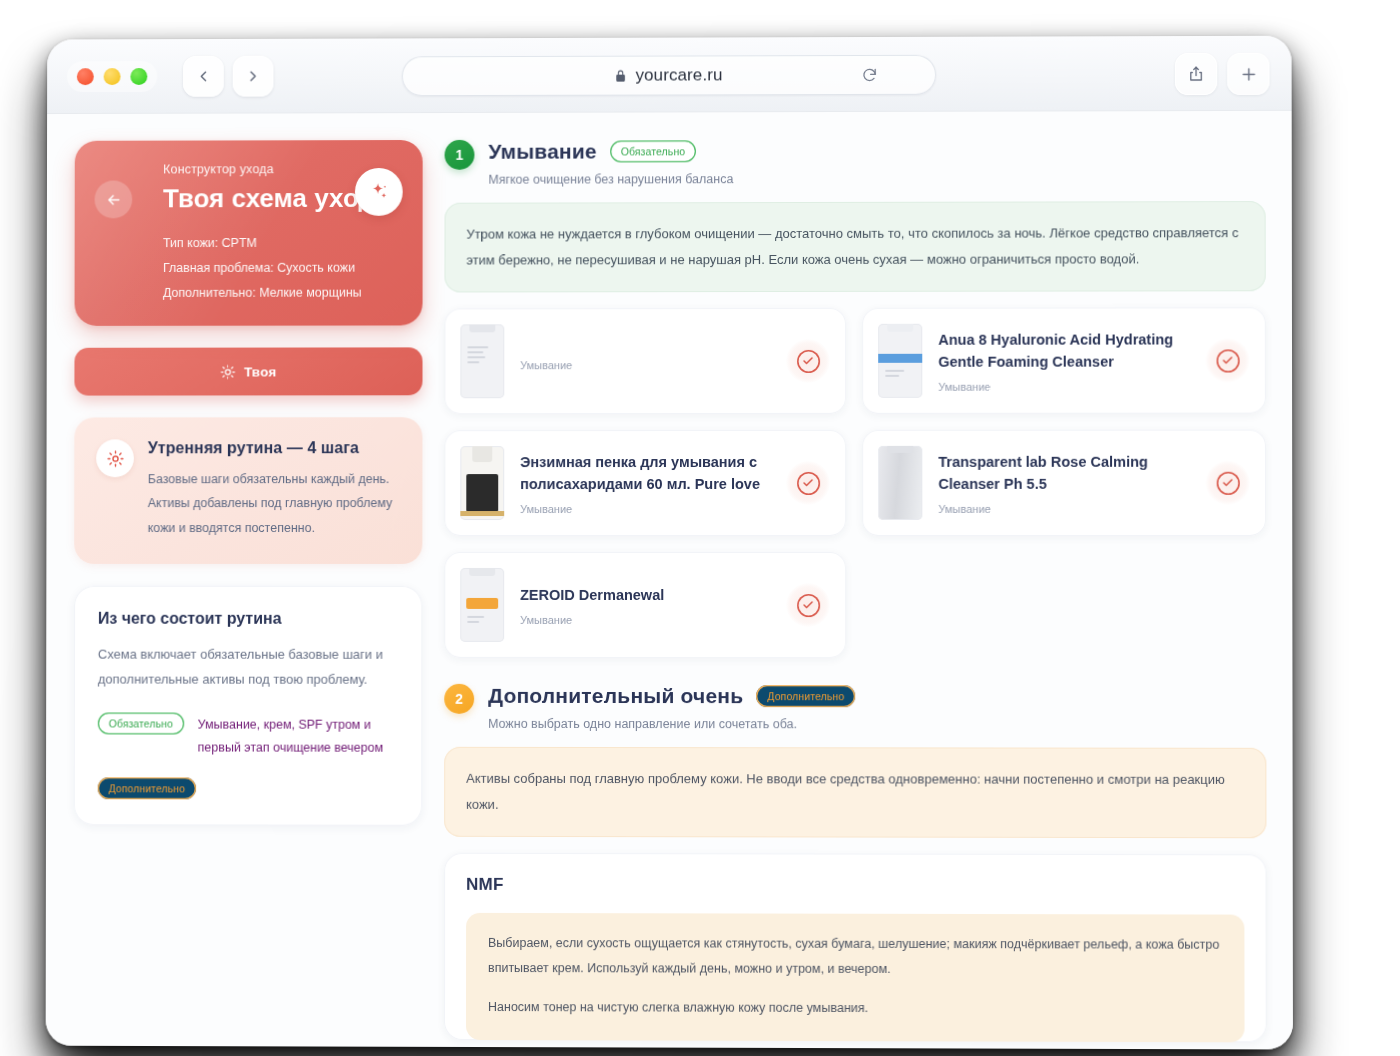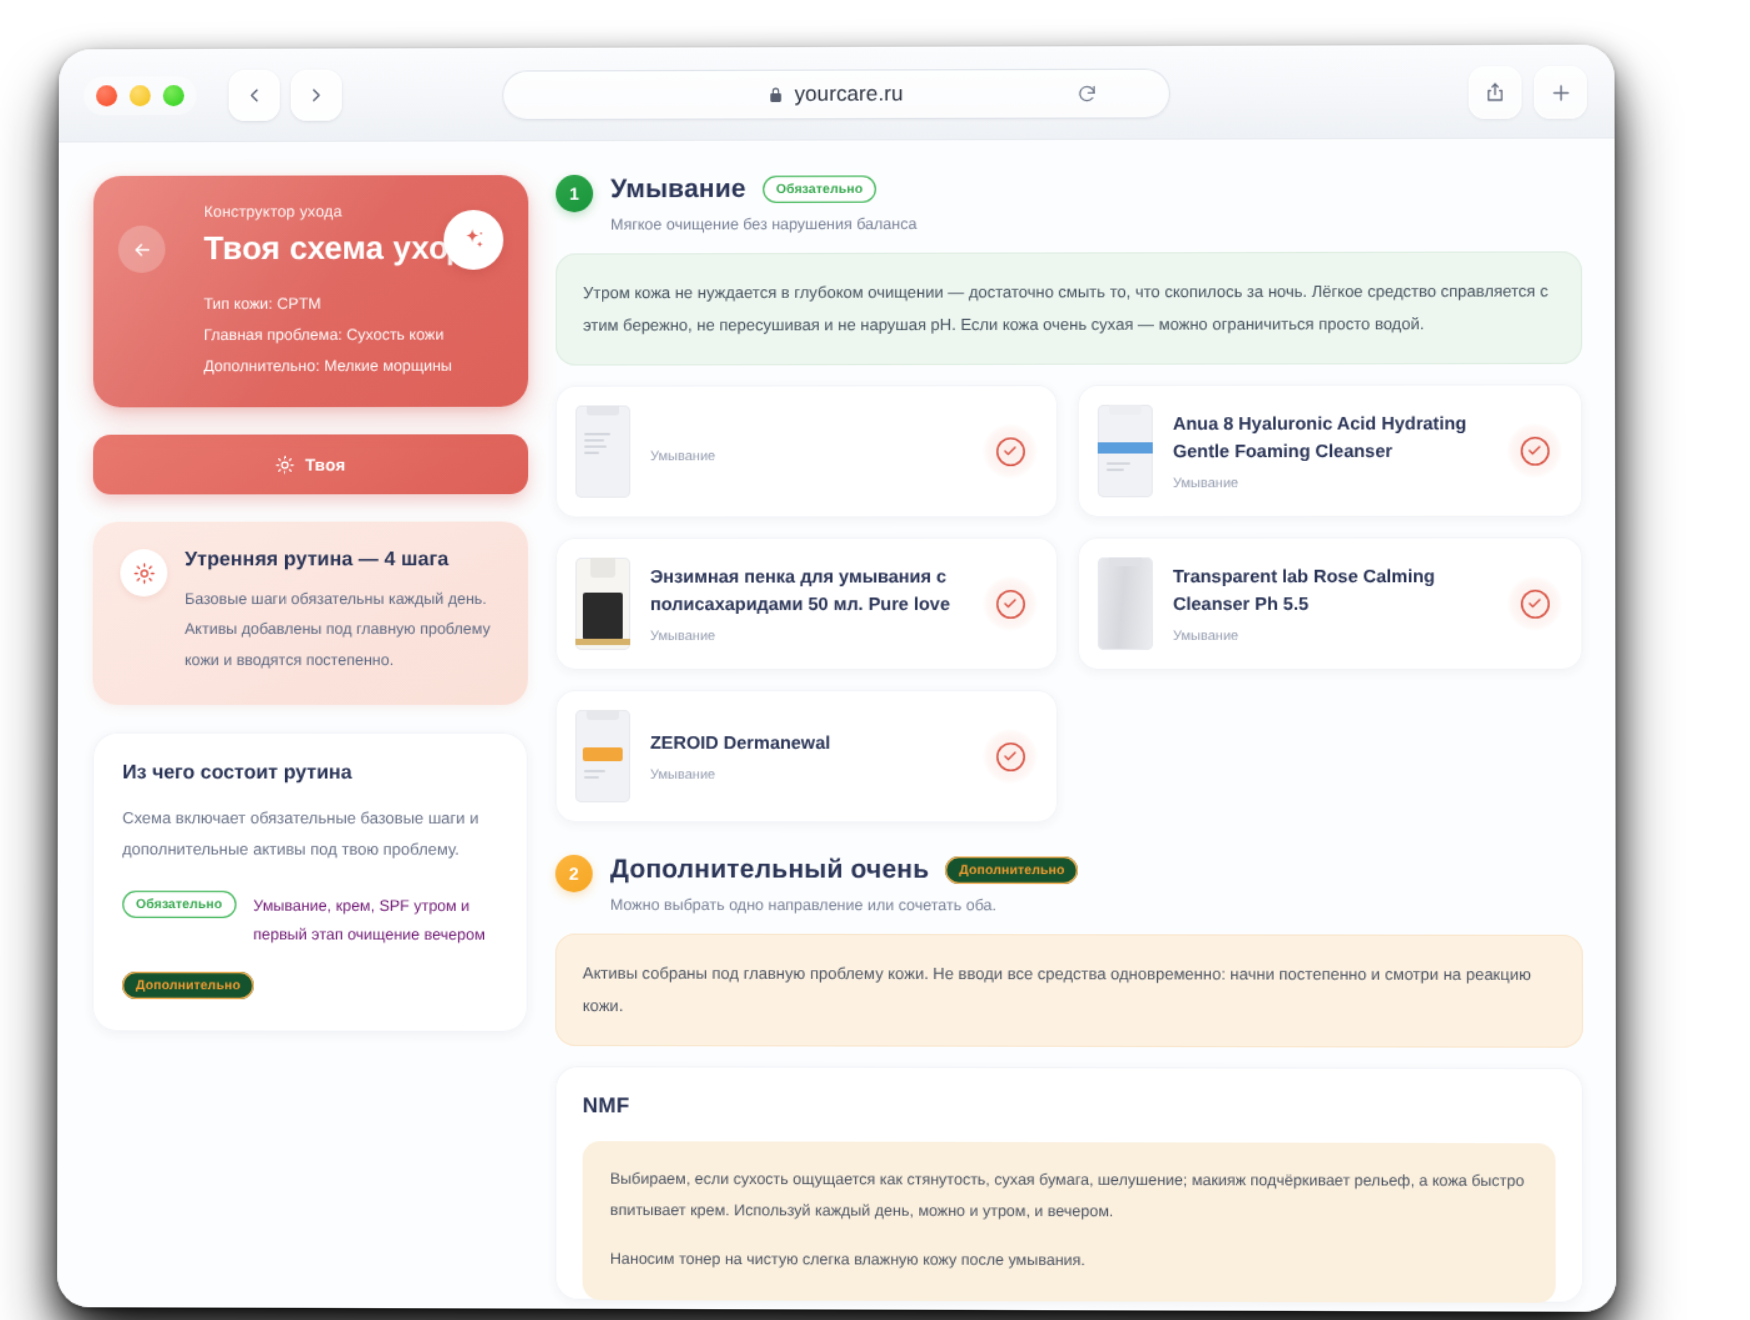--- a/index.html
+++ b/index.html
@@ -169,24 +169,24 @@
     border-radius:20px; padding:24px 24px 26px 24px;
     background:#fff;
     box-shadow: 0 2px 10px rgba(40,55,80,0.06), inset 0 0 0 1px #f2f4f8;
   }
   .compose-title { font-size:16px; font-weight:700; color:#2b3557; }
   .compose-desc { margin-top:14px; font-size:13px; line-height:1.95; color:#6b7489; }
   .legend-list { margin-top:20px; display:flex; flex-direction:column; gap:18px; }
   .legend-row { display:flex; gap:14px; align-items:flex-start; }
   .pill {
     flex:none; font-size:10.5px; padding:5px 11px; border-radius:11px;
-    white-space:nowrap; font-weight:700; letter-spacing:0.1px;
+    white-space:nowrap; font-weight:400; letter-spacing:0.1px;
   }
   .pill.req { color:#37a94f; background:#fff; box-shadow: inset 0 0 0 1.3px #53bd69; }
-  .pill.opt { color:#ef9b31; background:#14532d; box-shadow: inset 0 0 0 1.3px #f3ae52; }
+  .pill.opt { color:#ef9b31; background:#0c4a6e; box-shadow: inset 0 0 0 1.3px #f3ae52; }
   .legend-text { font-size:12.5px; line-height:1.85; color:#701a75; padding-top:1px; }
 
   
   #main { flex:1; min-width:0; display:flex; flex-direction:column; gap:26px; }
 
   .section { }
   .section-head { display:flex; align-items:flex-start; gap:14px; }
   .step-num {
     width:30px;height:30px;border-radius:50%;flex:none;
     display:flex;align-items:center;justify-content:center;
@@ -457,21 +457,21 @@
             </div>
           </div>
 
           <div class="product-card">
             <div class="prod-img" style="background:#f6f5f2">
               <span class="cap" style="background:#e8e7e3;height:16px;left:12px;right:12px"></span>
               <span class="band" style="top:28px;bottom:8px;height:auto;background:#2b2b2b;left:6px;right:6px;border-radius:2px"></span>
               <span class="band" style="bottom:4px;height:5px;background:#d6b26a"></span>
             </div>
             <div class="prod-info">
-              <div class="prod-name">Энзимная пенка для умывания с полисахаридами 50 мл. Pure love</div>
+              <div class="prod-name">Энзимная пенка для умывания с полисахаридами 60 мл. Pure love</div>
               <div class="prod-cat">Умывание</div>
             </div>
             <div class="check-wrap">
               <span class="check-circle">
                 <svg width="12" height="12" viewBox="0 0 24 24" fill="none" stroke="currentColor" stroke-width="3" stroke-linecap="round" stroke-linejoin="round">
                     <polyline points="20 6 9 17 4 12"></polyline>
                   </svg>
               </span>
             </div>
           </div>

